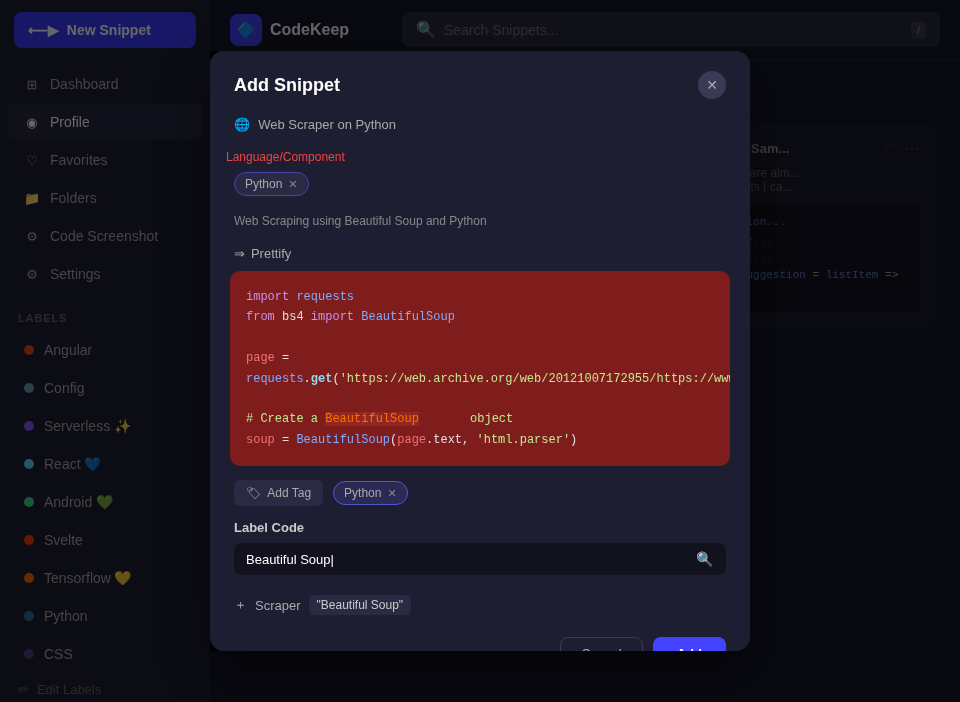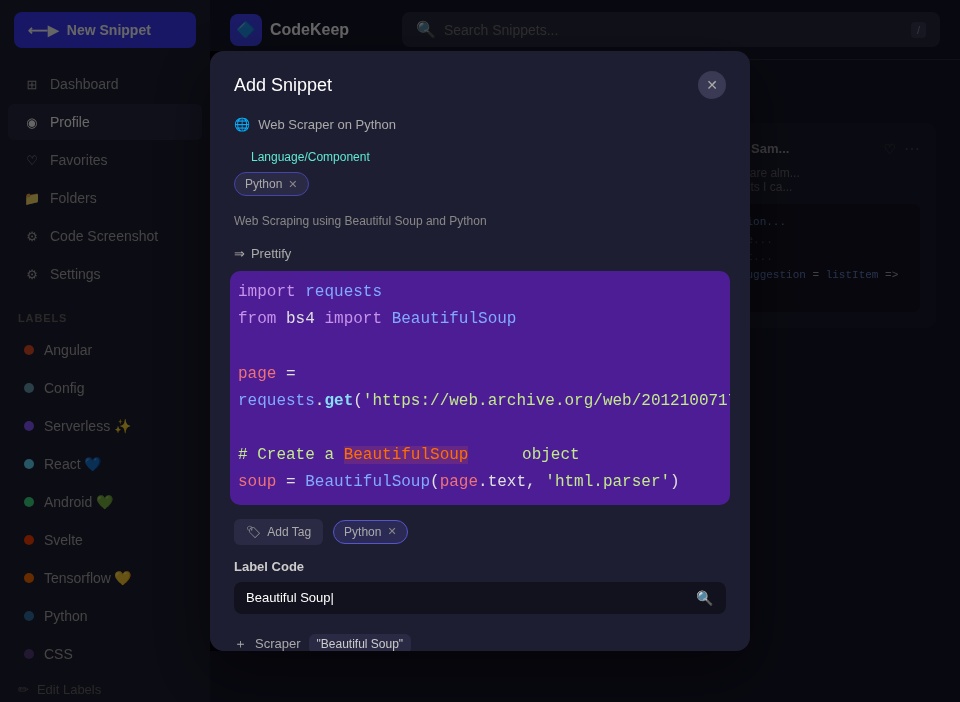--- a/index.html
+++ b/index.html
@@ -197,21 +197,21 @@
       box-shadow: 0 20px 60px rgba(0,0,0,0.5);
     }
     .modal-header {
       display: flex;
       align-items: center;
       justify-content: space-between;
       padding: 20px 24px 14px;
     }
     .modal-title {
       font-size: 18px;
-      font-weight: 400;
+      font-weight: 700;
       color: #fff;
     }
     .modal-close {
       width: 28px; height: 28px;
       background: #3a3a55;
       border-radius: 50%;
       display: flex; align-items: center; justify-content: center;
       cursor: pointer;
       color: #aaa;
       font-size: 14px;
@@ -219,23 +219,22 @@
     .modal-snippet-name {
       display: flex;
       align-items: center;
       gap: 8px;
       padding: 4px 24px 14px;
       font-size: 13px;
       color: #aaa;
     }
     .modal-section-label {
       font-size: 12px;
-      color: #5eead4;
+      color: #ef4444;
       padding: 4px 16px 8px;
-      margin-left: 25px;
     }
     .modal-tag-row {
       padding: 0 24px 14px;
       display: flex;
       gap: 8px;
     }
     .tag-pill {
       background: #2a2a45;
       border: 1px solid #4444aa;
       border-radius: 20px;
@@ -255,25 +254,25 @@
     .modal-prettify {
       padding: 4px 24px 10px;
       display: flex;
       align-items: center;
       gap: 6px;
       font-size: 13px;
       color: #aaa;
     }
     .modal-code-area {
       margin: 0 20px;
-      background: #4c1d95;
+      background: #7f1d1d;
       border-radius: 10px;
-      padding: 8px;
+      padding: 16px;
       font-family: 'Courier New', monospace;
-      font-size: 16px;
+      font-size: 12px;
       line-height: 1.7;
       overflow-x: auto;
     }
     .modal-add-tag-row {
       padding: 14px 24px;
       display: flex;
       align-items: center;
       gap: 10px;
     }
     .add-tag-btn {

